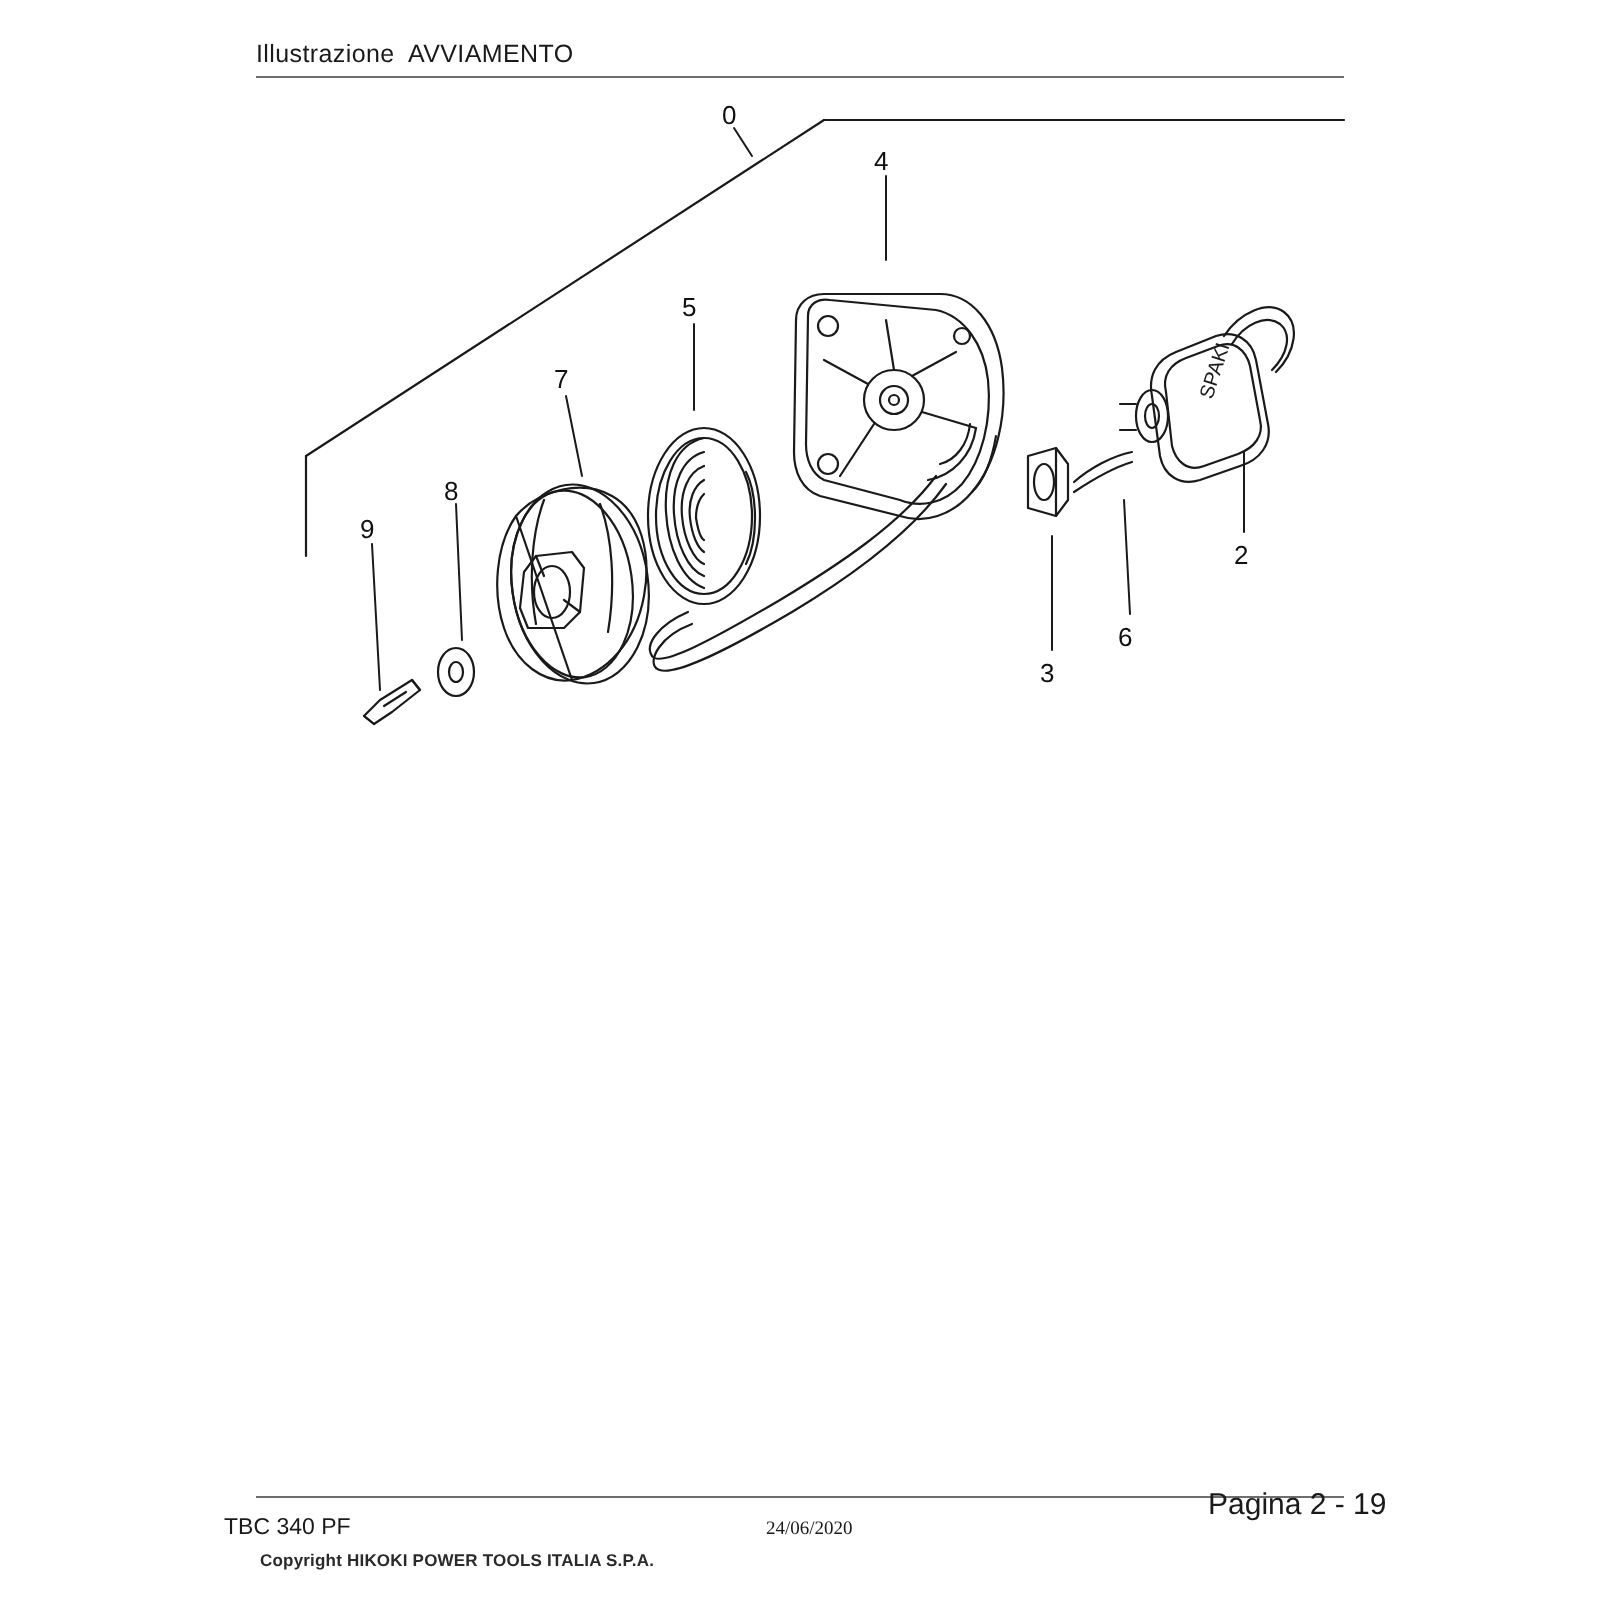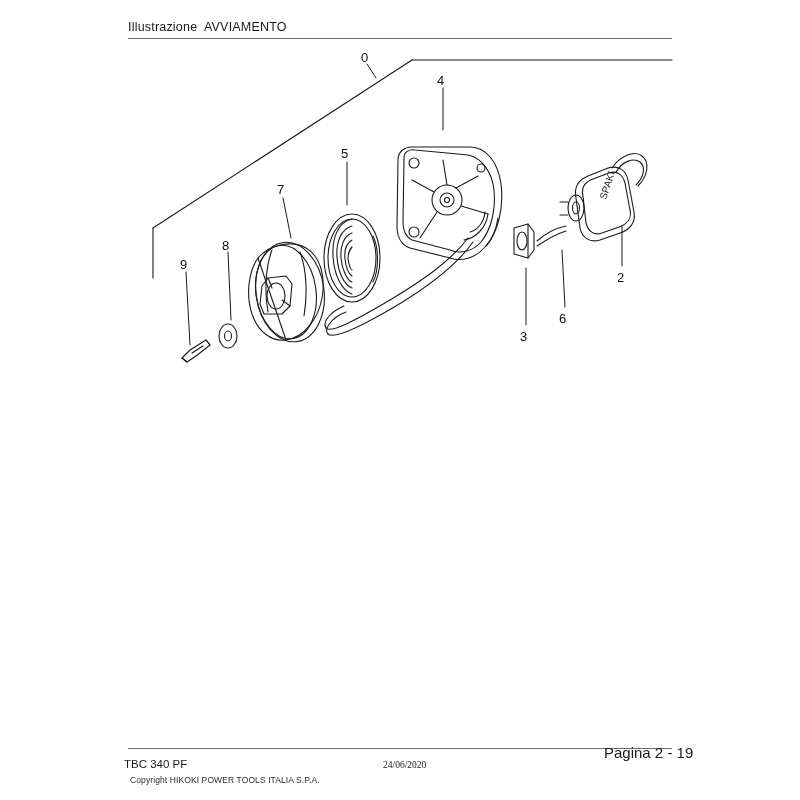--- a/index.html
+++ b/index.html
@@ -39,32 +39,33 @@
     width: 544px;
   }
   .rule-bottom {
     left: 128px;
     top: 748px;
     width: 544px;
   }
   
   .footer-model {
     position: absolute;
-    left: 124px;
+    left: 112px;
     top: 758px;
     font-size: 11.5px;
     color: #1a1a1a;
   }
   .footer-copyright {
     position: absolute;
     left: 130px;
     top: 775px;
     font-size: 8.5px;
     color: #2a2a2a;
     letter-spacing: 0.1px;
+    font-weight: bold;
   }
   .footer-date {
     position: absolute;
     left: 383px;
     top: 760px;
     font-size: 9.5px;
     color: #1a1a1a;
     font-family: Liberation Serif, serif;
   }
   .footer-page {

